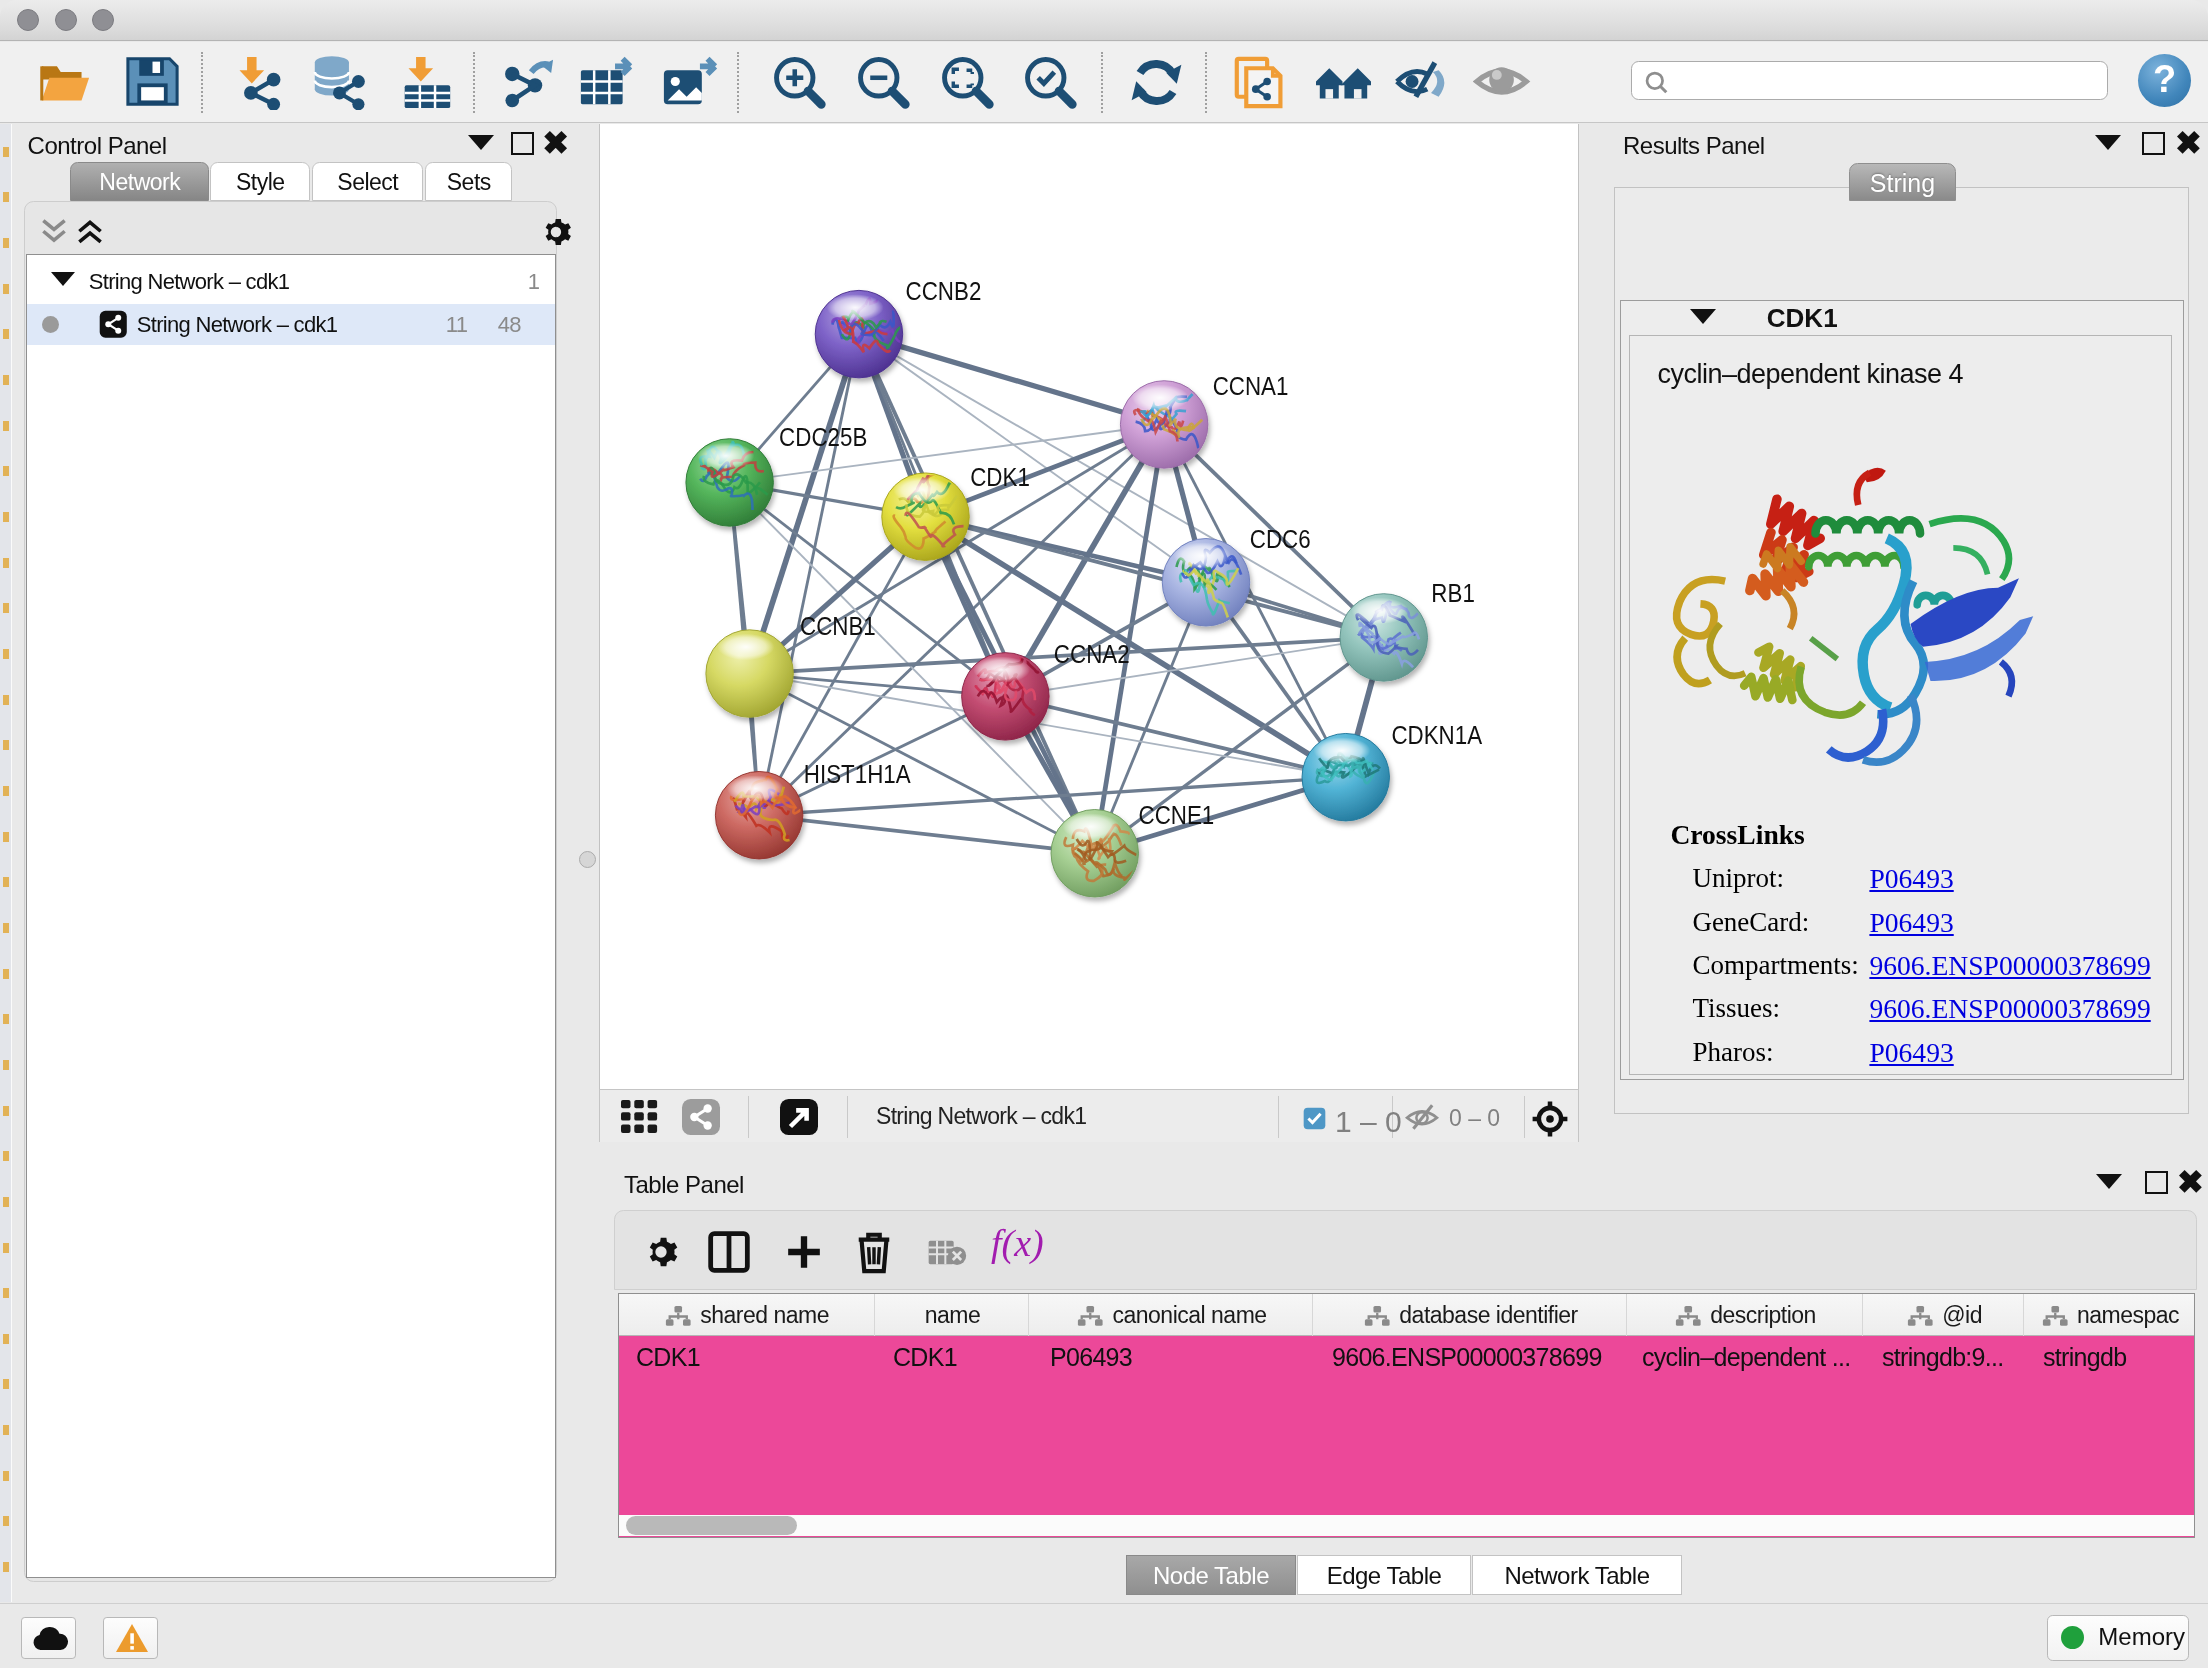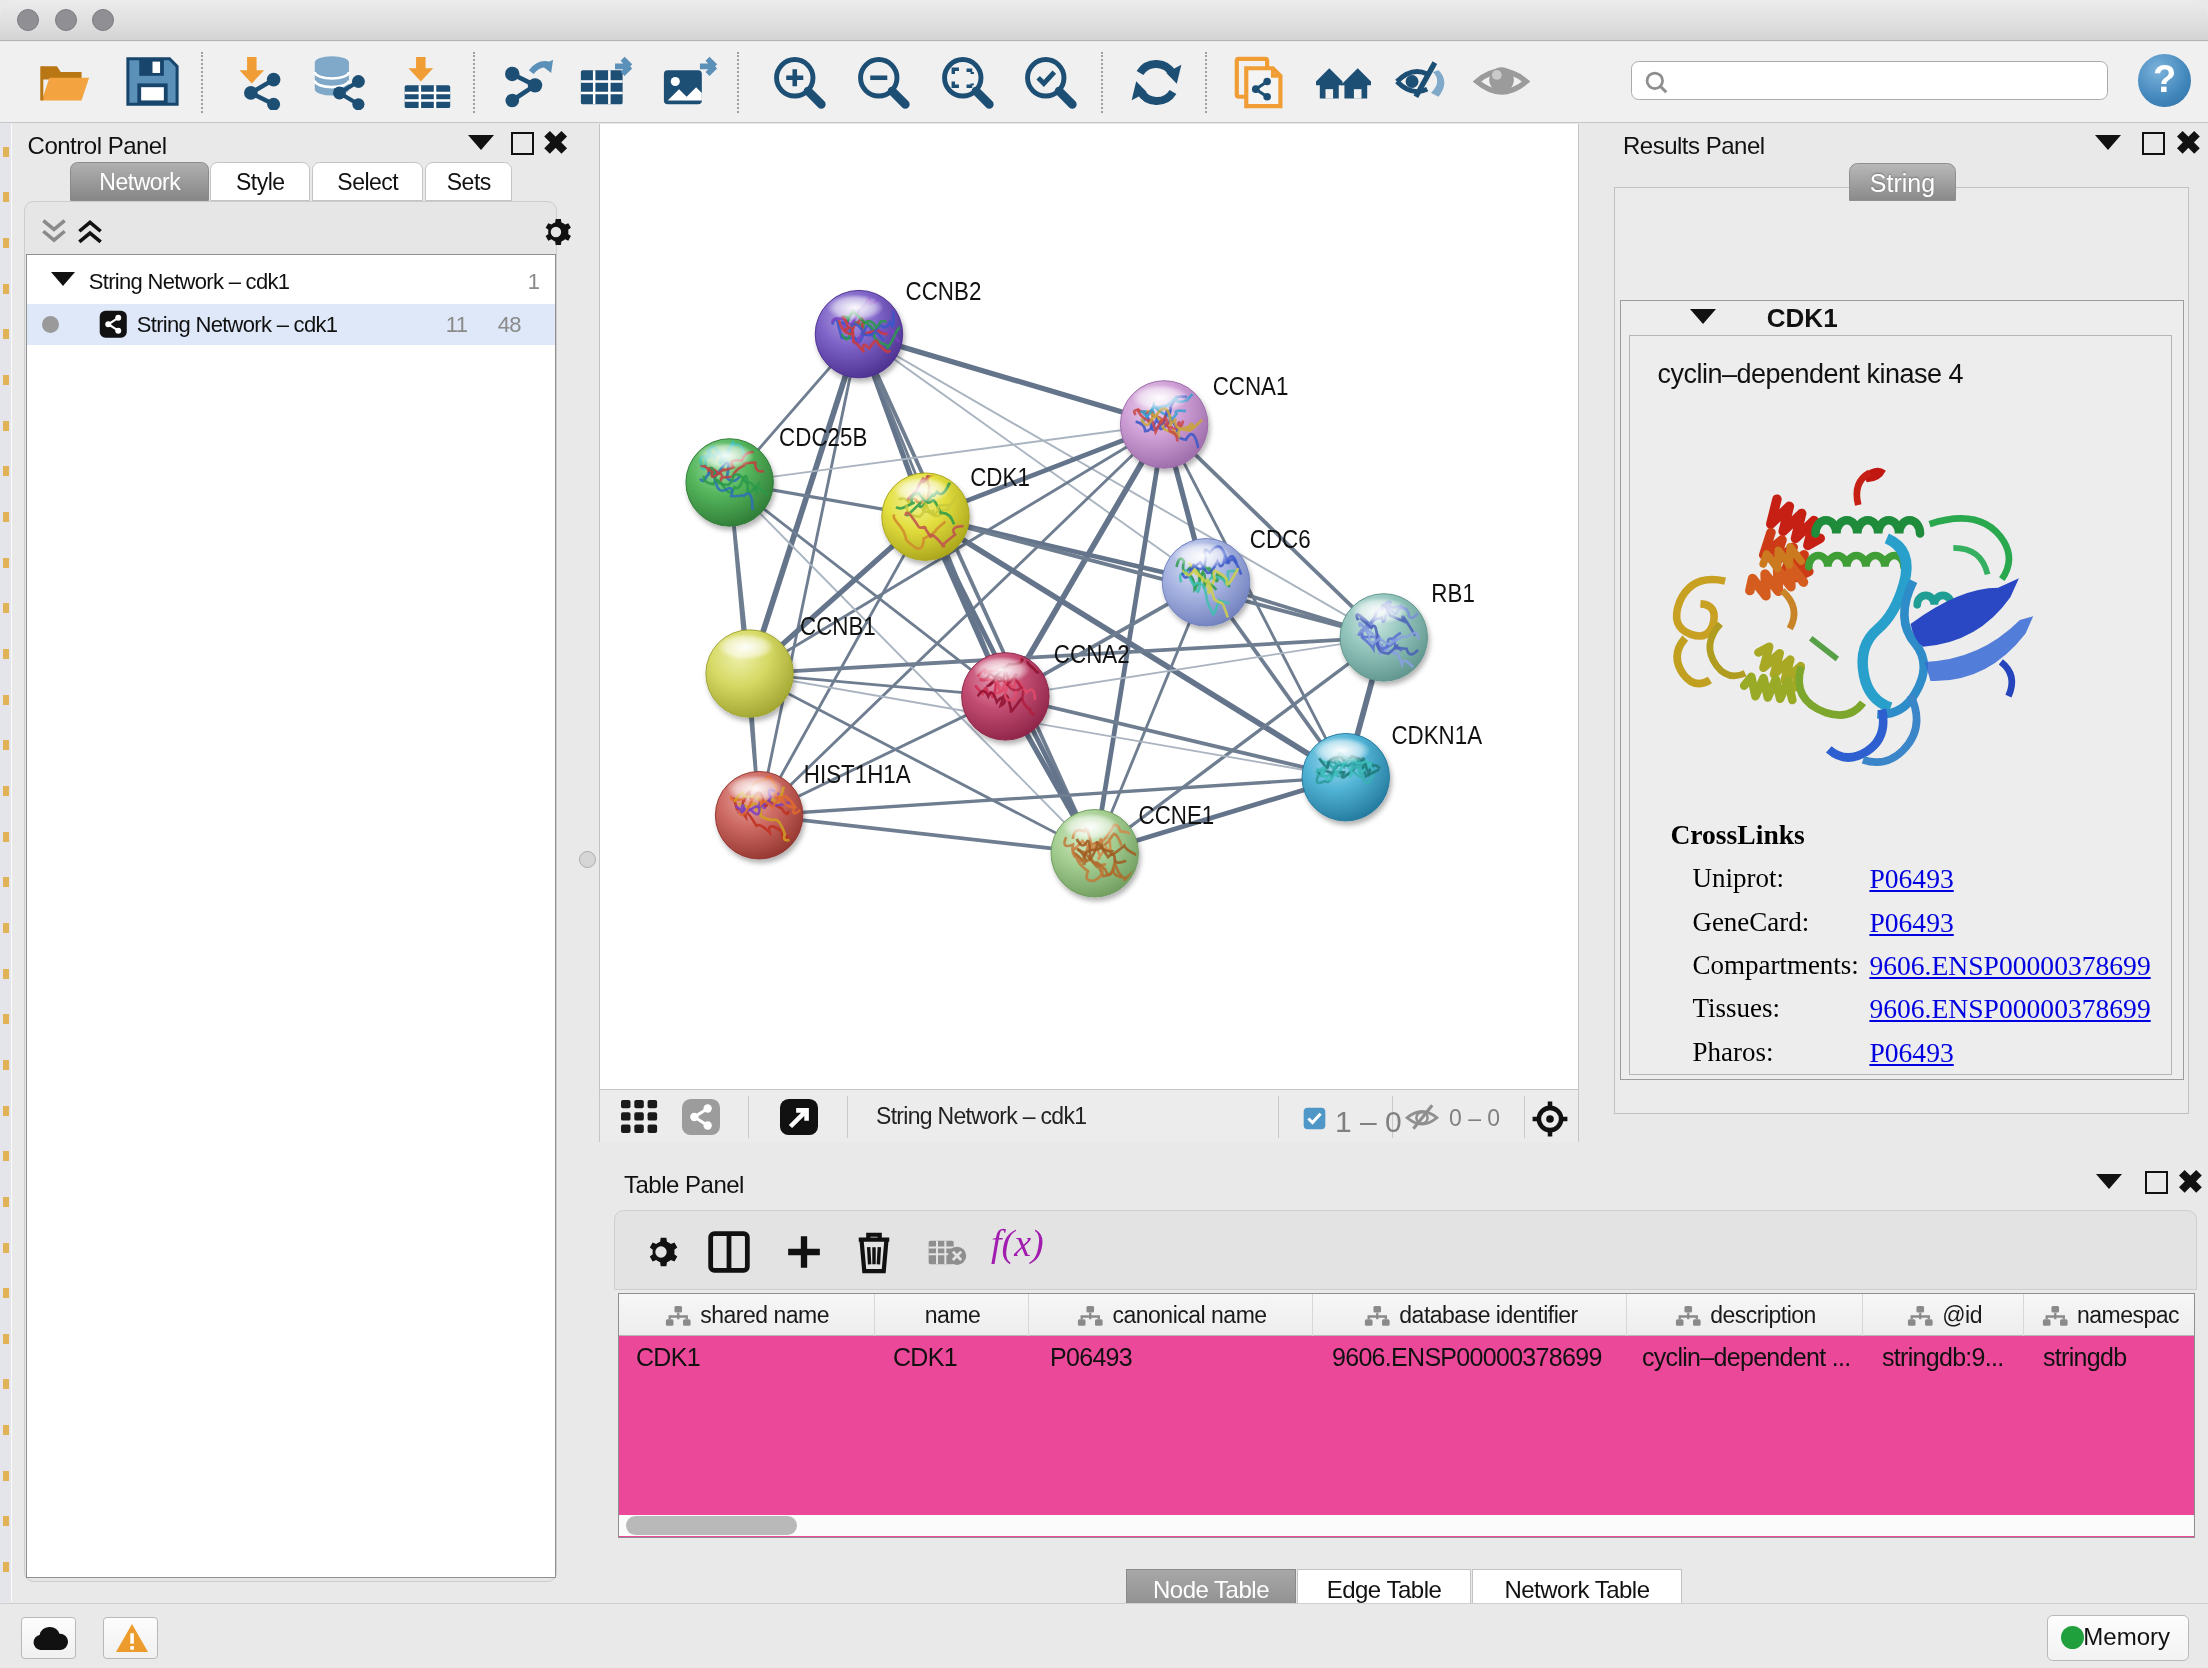--- a/index.html
+++ b/index.html
@@ -76,31 +76,31 @@
   border:1px solid #cfcfcf;border-radius:9.5px 9.5px 0 0}
 #tp-table{position:absolute;left:55px;top:151px;width:1577px;height:245px;background:#ec4899;
   border:1.9px solid #8f8f8f}
 #tp-hdr{position:absolute;left:0;top:0;width:100%;height:42px;
   background:linear-gradient(#f7f7f7,#ededed);border-bottom:1.9px solid #b5b5b5}
 .th{position:absolute;top:0;height:42px;border-right:1.9px solid #d7d7d7;font-size:23px;
   color:#1a1a1a;text-align:center;line-height:42px;letter-spacing:-0.5px}
 .td{position:absolute;top:44px;height:38px;font-size:25px;color:#111;line-height:38px;letter-spacing:-0.7px}
 #tp-scroll{position:absolute;left:0px;top:221px;width:100%;height:21px;background:#fbfbfb}
 #tp-thumb{position:absolute;left:6.7px;top:1px;width:171px;height:19px;background:#b9b9b9;border-radius:9.5px}
-.btab{position:absolute;top:427px;height:40px;background:#fff;border:1px solid #c3c3c3;
+.btab{position:absolute;top:413px;height:40px;background:#fff;border:1px solid #c3c3c3;
   font-size:24px;color:#111;text-align:center;letter-spacing:-0.5px}
 .btabsel{background:linear-gradient(#a8a8a8,#8f8f8f);color:#fff;border-color:#8a8a8a}
 
 #status{position:absolute;left:0;top:1603px;width:2208px;height:66px;background:#e9e9e9;
   border-top:1px solid #cfcfcf}
 .sbtn{position:absolute;top:13.3px;height:42px;background:linear-gradient(#fdfdfd,#f0f0f0);
   border:1.9px solid #b8b8b8;border-radius:3.8px}
 #membtn{position:absolute;left:2047px;top:10.5px;width:142px;height:46px;
   background:linear-gradient(#fdfdfd,#f2f2f2);border:1.9px solid #b8b8b8;border-radius:5.7px;
-  font-size:24px;color:#111;text-align:right;line-height:42px;padding-right:18px}
+  font-size:24px;color:#111;text-align:right;line-height:42px;padding-right:3px}
 </style>
 </head>
 <body>
 <div id="titlebar">
   <div class="dot" style="left:17px"></div>
   <div class="dot" style="left:55px"></div>
   <div class="dot" style="left:92px"></div>
 </div>
 <div id="toolbar">
   <div class="tsep" style="left:201px"></div>

